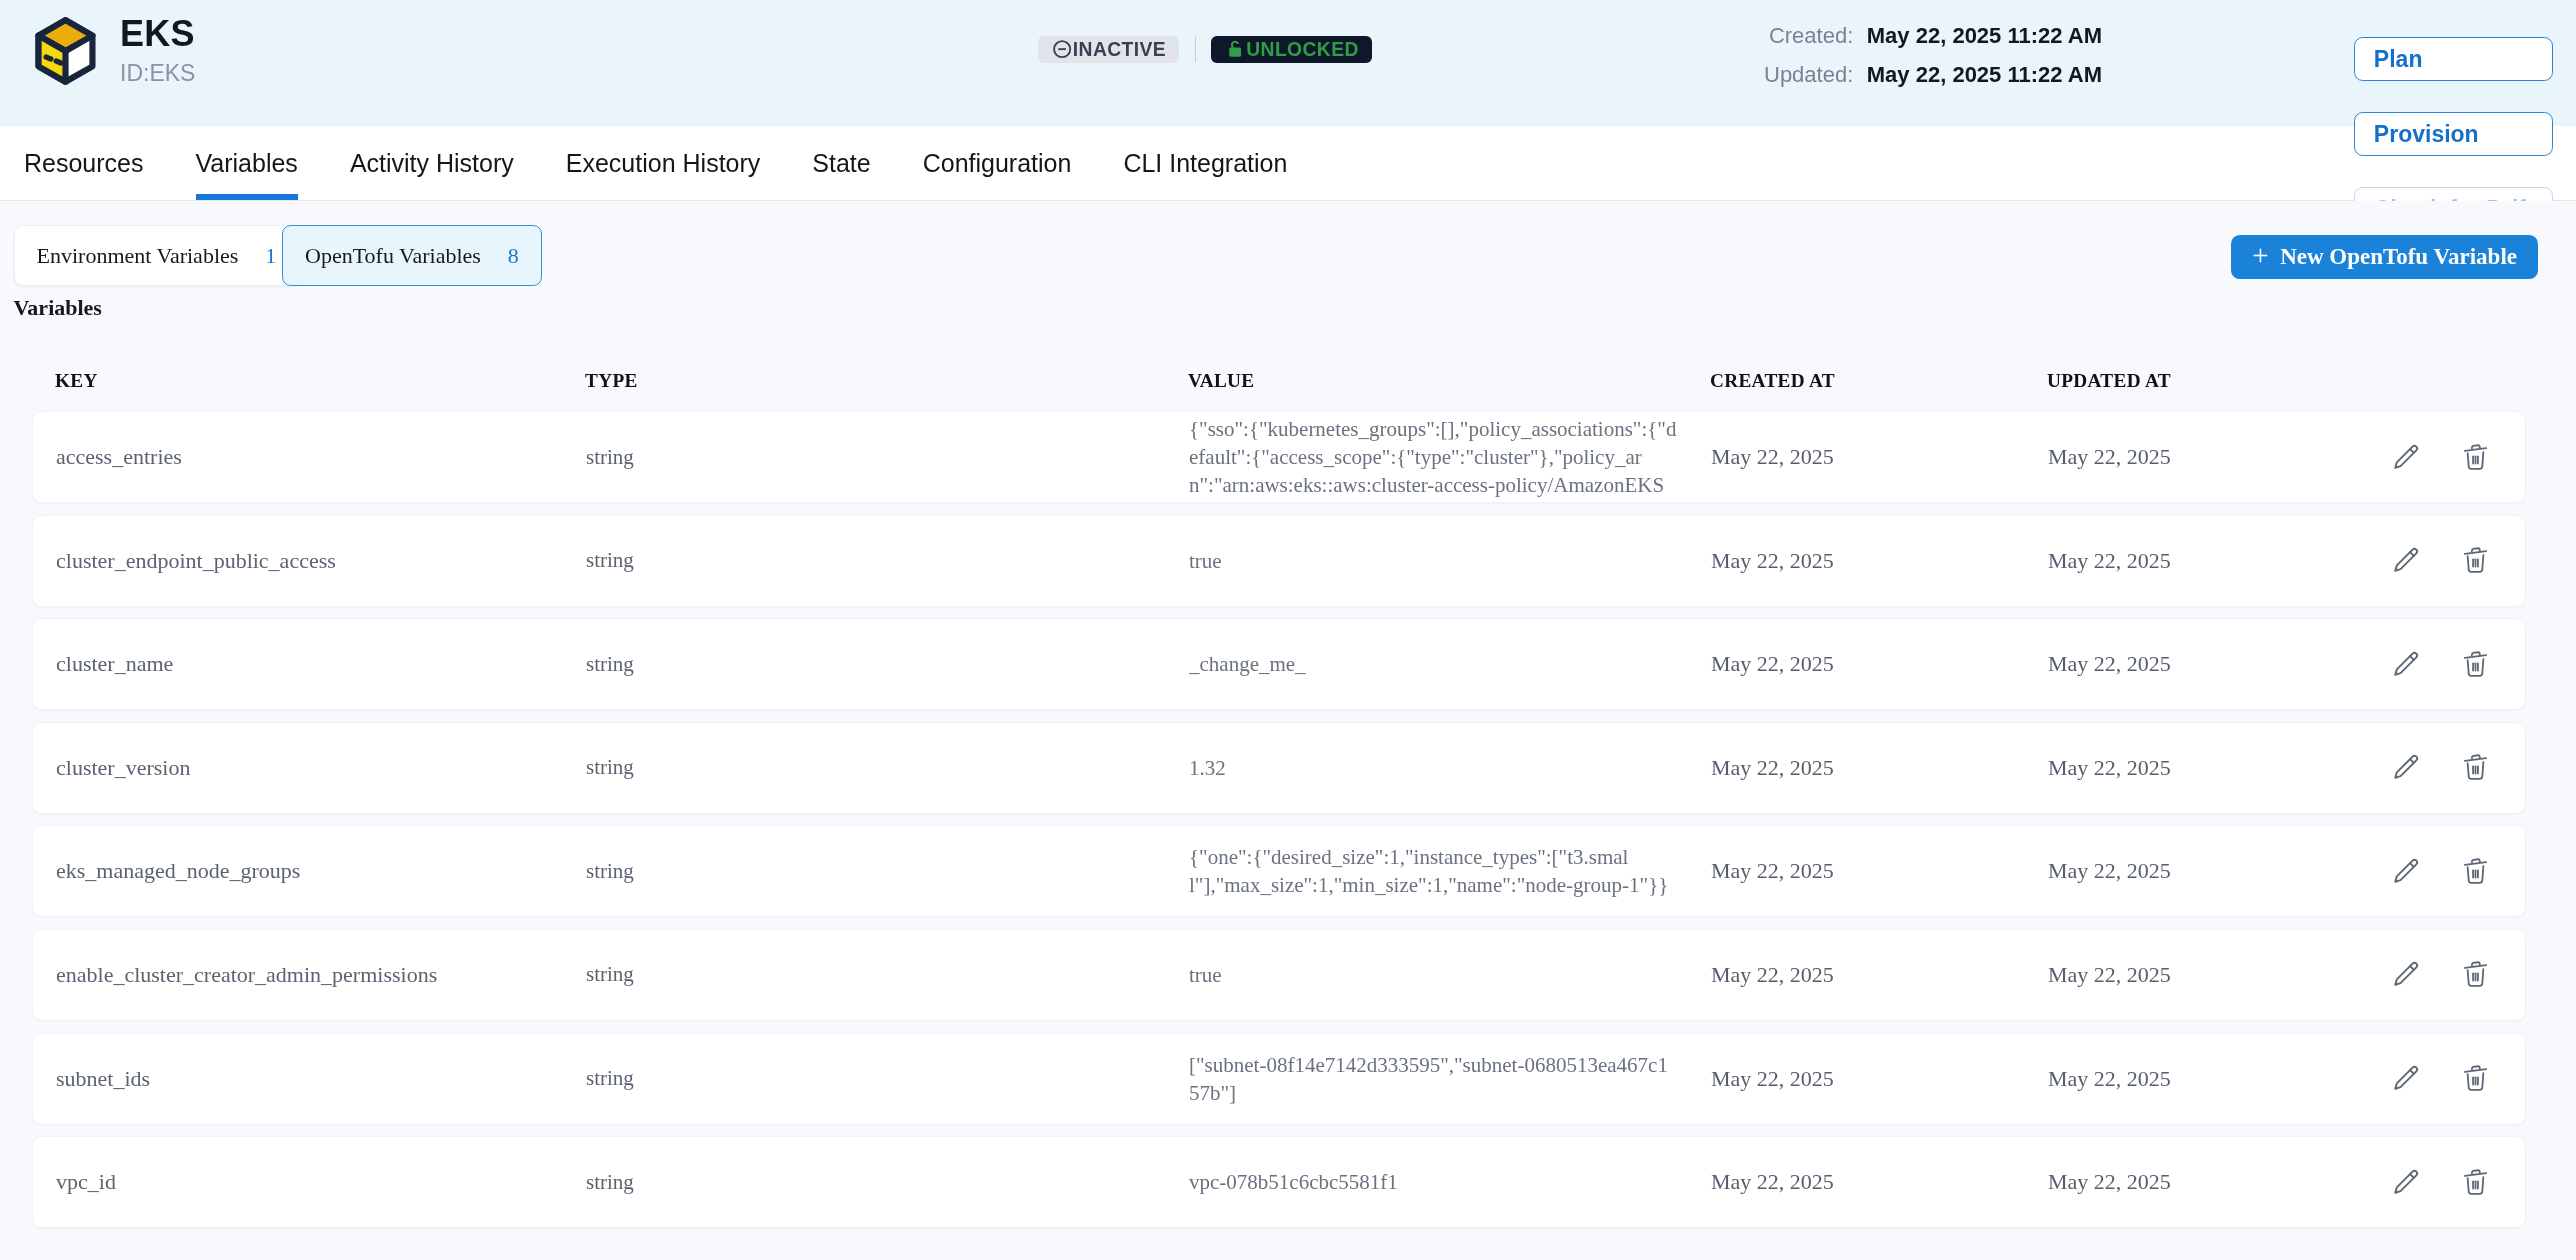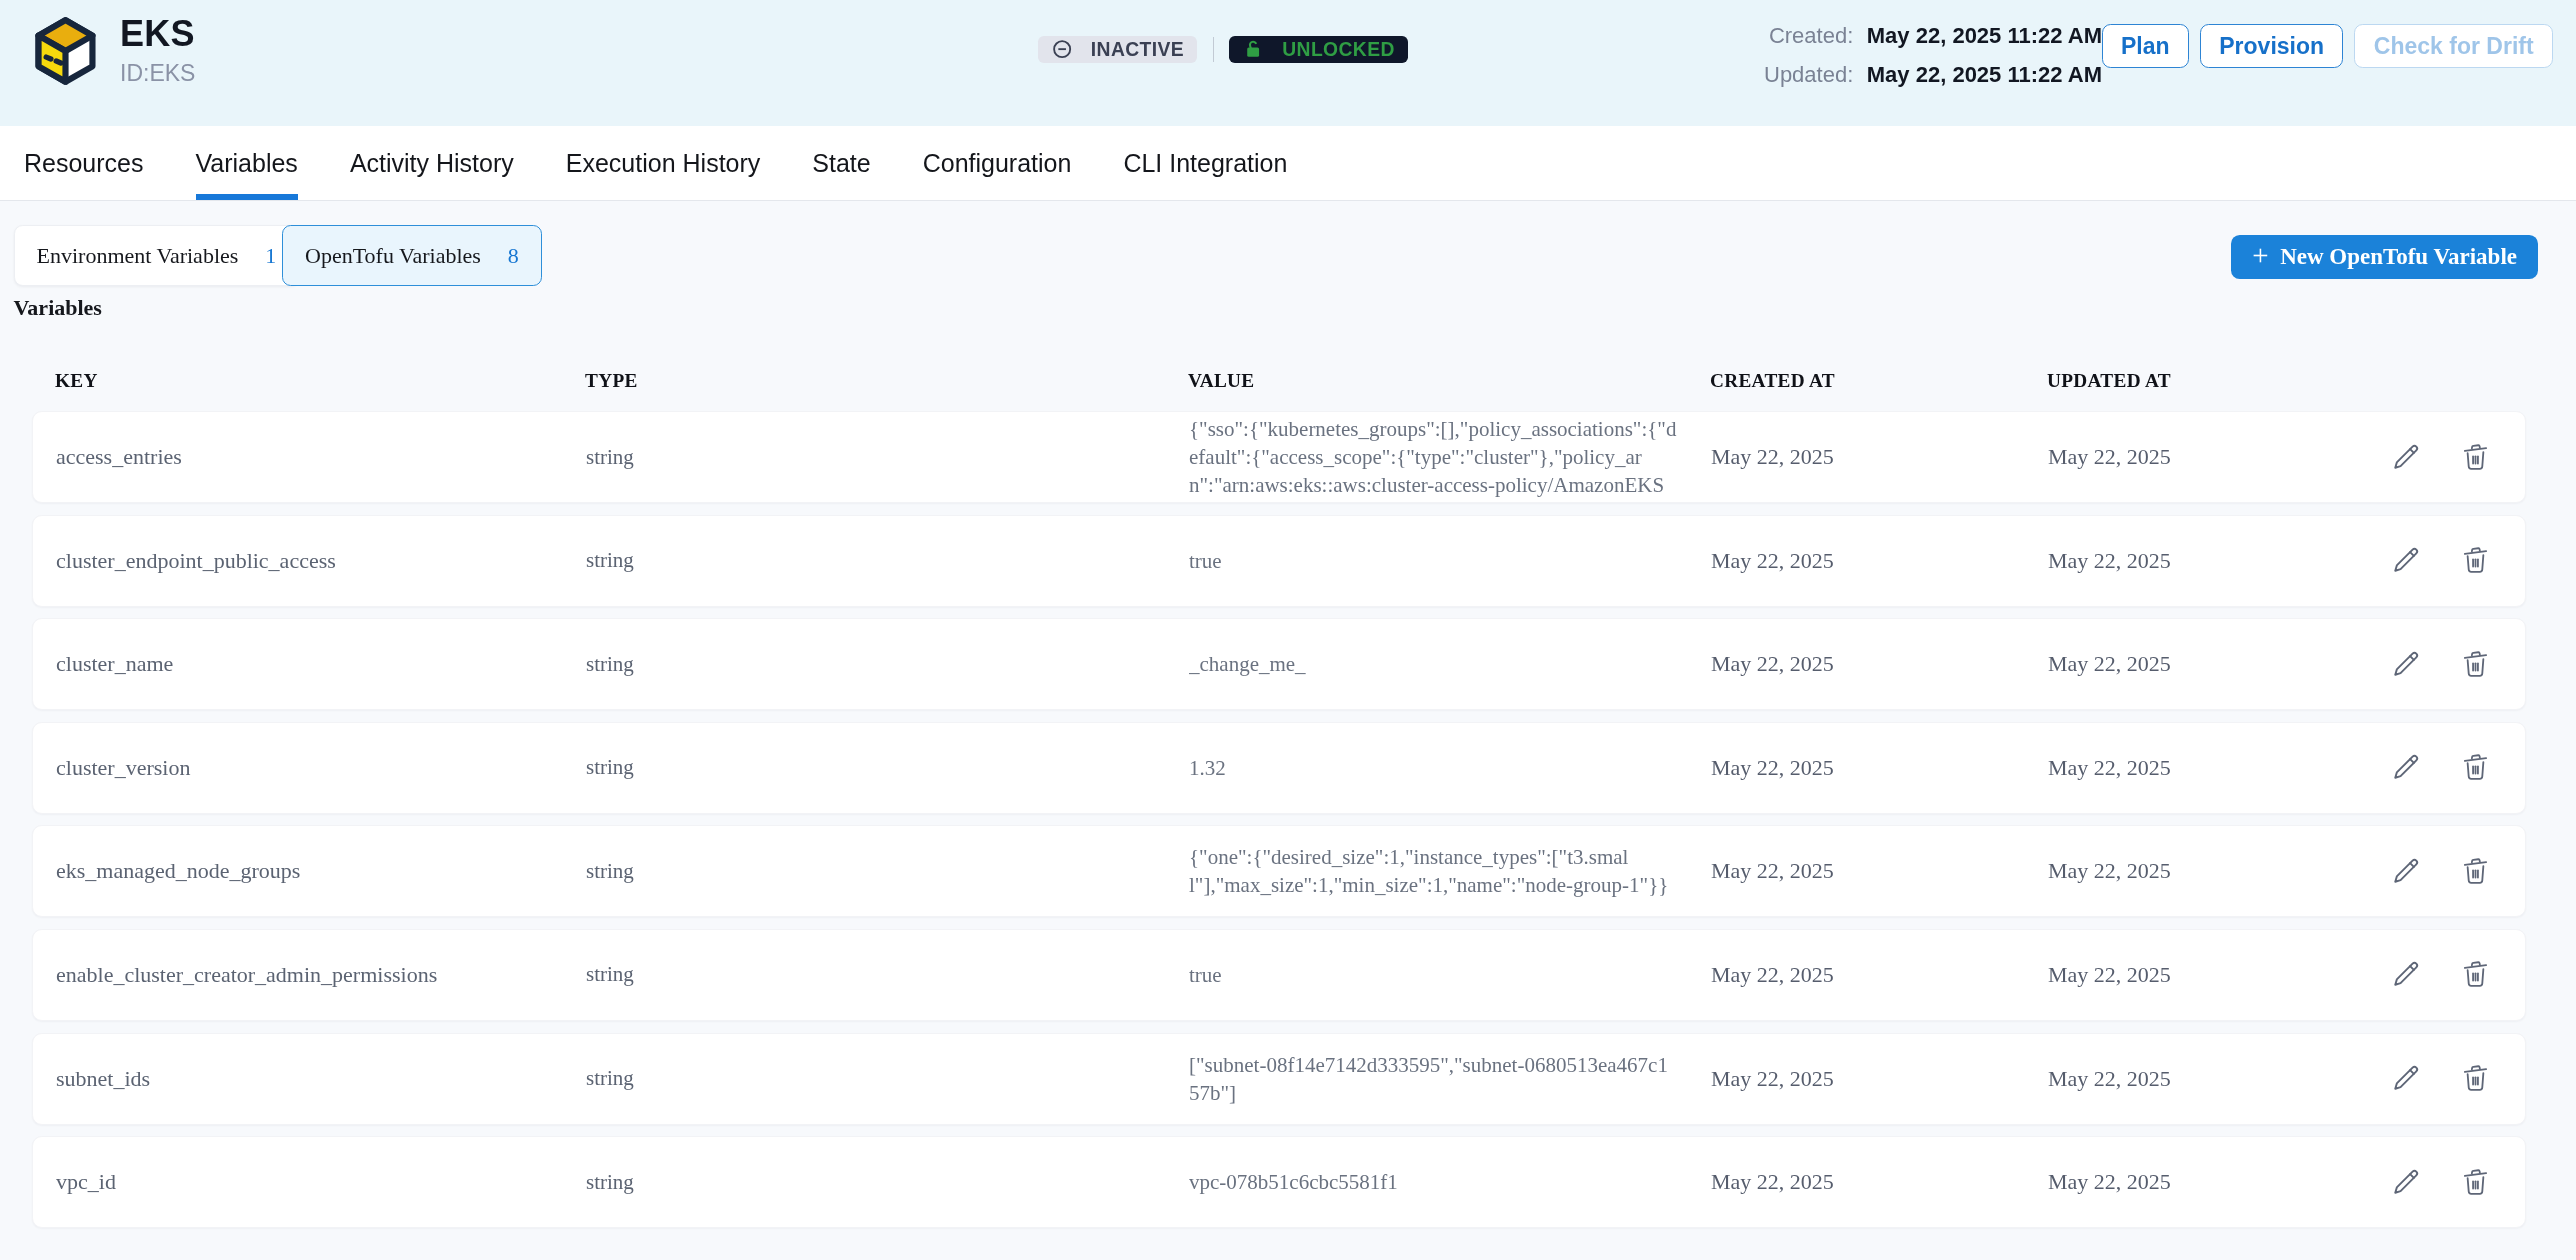--- a/index.html
+++ b/index.html
@@ -16,38 +16,38 @@
   .header {
     position:relative; height:126px; background:#E9F5FA;padding-left:44px;
   }
   .logo { position:absolute; left:27px; top:13.5px; width:77px; height:77px; }
   .title-block { position:absolute; left:120px; top:12.6px; }
   .page-title { font-size:36px; font-weight:700; color:#121722; letter-spacing:0.2px; }
   .page-subtitle { font-size:23px; color:#8A92A6; margin-top:5.8px; }
 
   .badge-group { position:absolute; left:1038px; top:36px; display:flex; align-items:center; gap:15.5px; }
   .badge {
-    display:flex; align-items:center; gap:19px;
+    display:flex; align-items:center; gap:1px;
     height:27px; padding:0 13.5px; border-radius:5.8px;
     font-size:19.3px; font-weight:700; letter-spacing:0.4px;
   }
   .badge-inactive { background:#E2E4EC; color:#3A4053; }
   .badge-unlocked { background:#0f172a; color:#2F9E44; }
   .badge-divider { width:1px; height:25px; background:#C2CAD4; }
   .badge svg { display:block; }
 
   .meta-block {
     position:absolute; left:1764px; top:23px;
     display:grid; grid-template-columns:auto auto; column-gap:13.5px; row-gap:12.6px;
     font-size:22px;
   }
   .meta-label { color:#7A8294; text-align:right; }
   .meta-value { color:#121722; font-weight:600; }
 
-  .header-buttons { position:absolute; right:23px; top:24px; display:flex; gap:11px; }
+  .header-buttons { position:absolute; right:23px; top:37px; display:flex; gap:31px;flex-direction:column; }
   .btn-outline {
     height:44px; padding:0 18.4px; background:#FFFFFF;
     border:1.9px solid #2D84D4; border-radius:8.7px;
     font-family:inherit; font-size:23px; font-weight:700; color:#1670C9;
     display:flex; align-items:center; cursor:pointer;
   }
   .btn-outline.disabled { border-color:#BCD8F1; color:#9FC5E9; cursor:default; }
 
   
   .tabbar {

